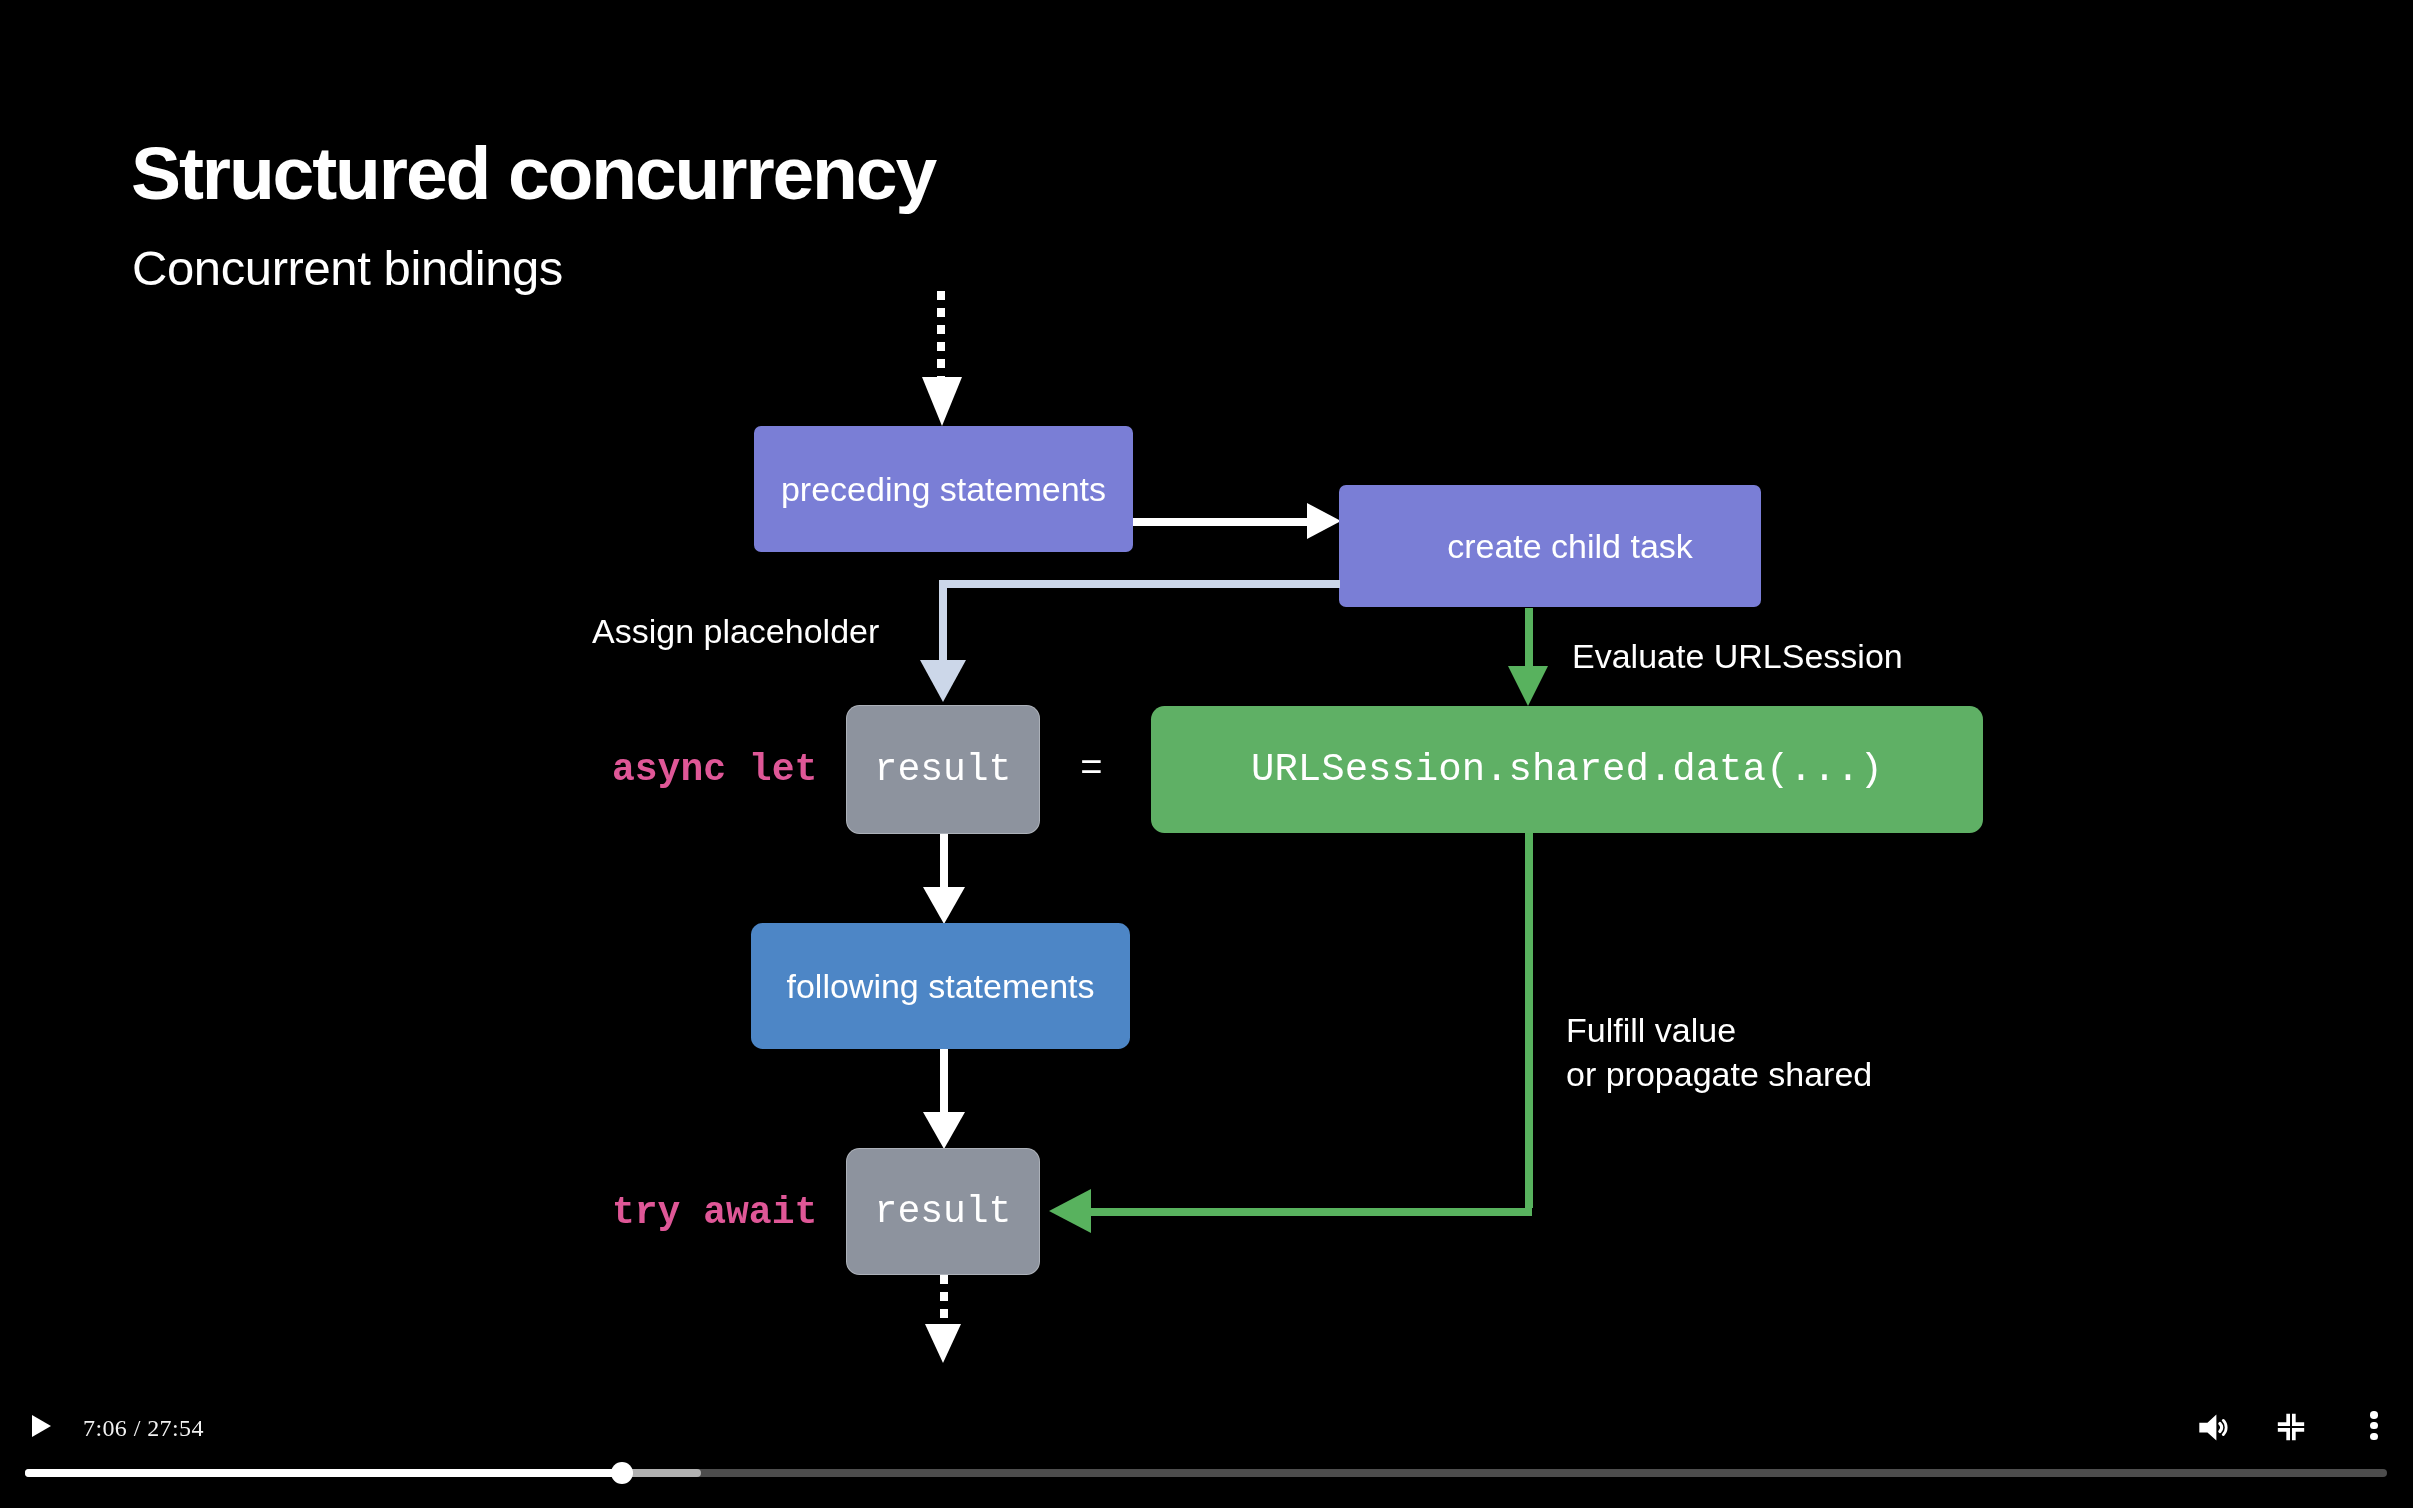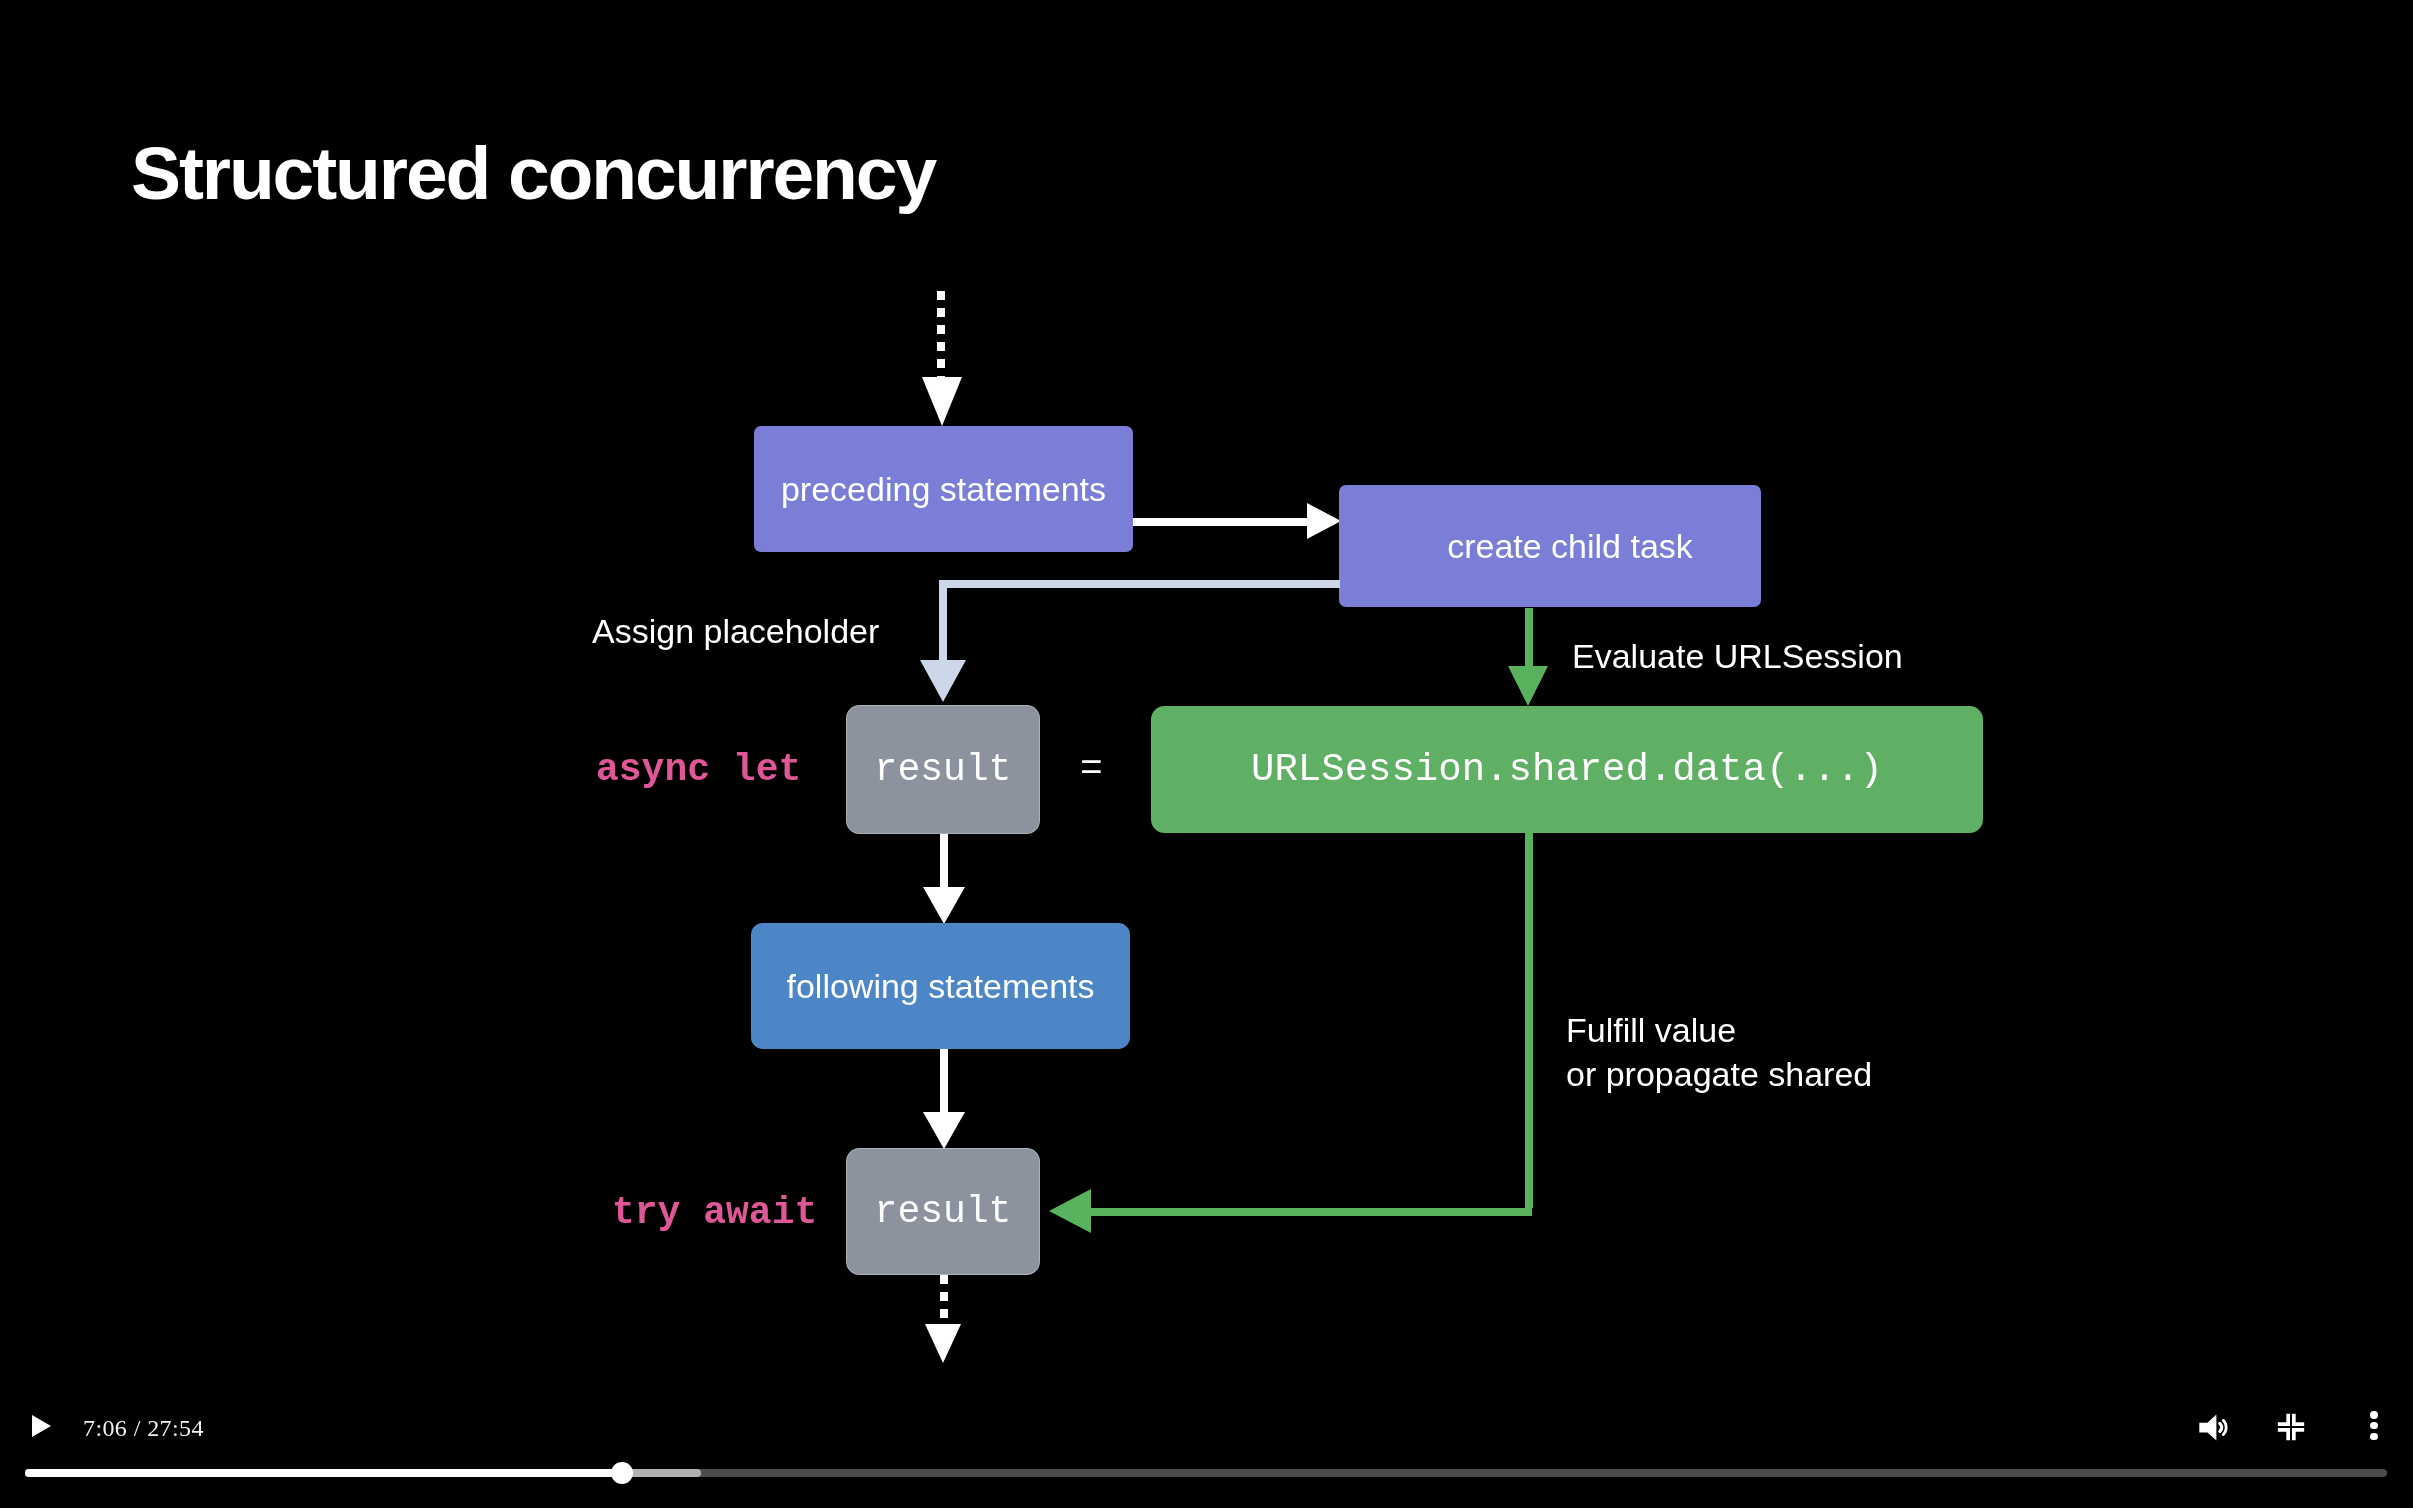--- a/index.html
+++ b/index.html
@@ -73,20 +73,21 @@
   .ctl-icon{position:absolute;cursor:pointer;}
   .kebab{display:flex;flex-direction:column;gap:3.4px;}
   .kebab .dot{width:7.5px;height:7.5px;border-radius:50%;background:#fff;}
 </style>
 </head>
 <body>
 
 <div class="stage">
 
   <div class="abs slide-title">Structured concurrency</div>
+  <div class="abs slide-subtitle">Concurrent bindings</div>
 
   <div class="abs dash-v" style="left:937px;top:291px;width:7.5px;height:86px;"></div>
   <div class="abs tri tri-down-white" style="left:922px;top:377px;"></div>
 
   <div class="abs node node-purple" style="left:754px;top:426px;width:379px;height:126px;">
     <span>preceding statements</span>
   </div>
 
   <div class="abs bar-white" style="left:1133px;top:518px;width:176px;height:7.5px;"></div>
   <div class="abs tri tri-right-white" style="left:1307px;top:503px;"></div>
@@ -97,21 +98,21 @@
 
   <div class="abs bar-light" style="left:939px;top:580px;width:401px;height:8.4px;"></div>
   <div class="abs bar-light" style="left:939px;top:580px;width:8.4px;height:80px;"></div>
   <div class="abs tri tri-down-light" style="left:920px;top:660px;"></div>
   <div class="abs diagram-label" style="left:592px;top:609px;">Assign placeholder</div>
 
   <div class="abs bar-green" style="left:1525px;top:608px;width:7.5px;height:59px;"></div>
   <div class="abs tri tri-down-green" style="left:1508px;top:666px;"></div>
   <div class="abs diagram-label" style="left:1572px;top:634px;">Evaluate URLSession</div>
 
-  <div class="abs code-label" style="left:596px;top:748px;width:204px;">async let</div>
+  <div class="abs code-label" style="left:612px;top:748px;width:204px;">async let</div>
   <div class="abs node node-gray" style="left:846px;top:705px;width:194px;height:129px;">
     <span>result</span>
   </div>
   <div class="abs equals-sign" style="left:1069px;top:748px;width:45px;">=</div>
   <div class="abs node node-green" style="left:1151px;top:706px;width:832px;height:127px;">
     <span>URLSession.shared.data(...)</span>
   </div>
 
   <div class="abs bar-white" style="left:940px;top:834px;width:7.5px;height:54px;"></div>
   <div class="abs tri tri-down-white-sm" style="left:923px;top:887px;"></div>

